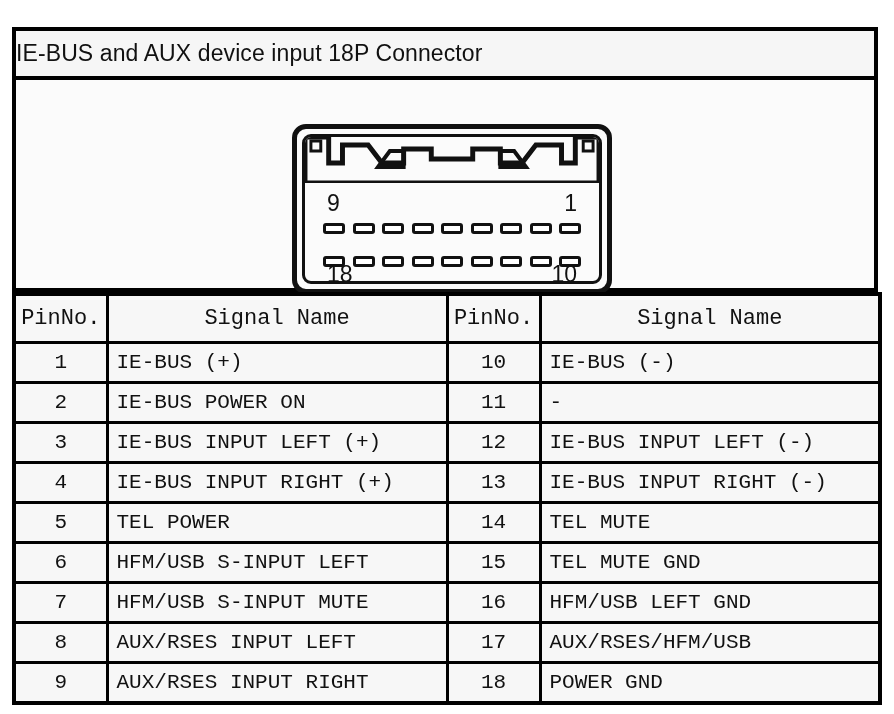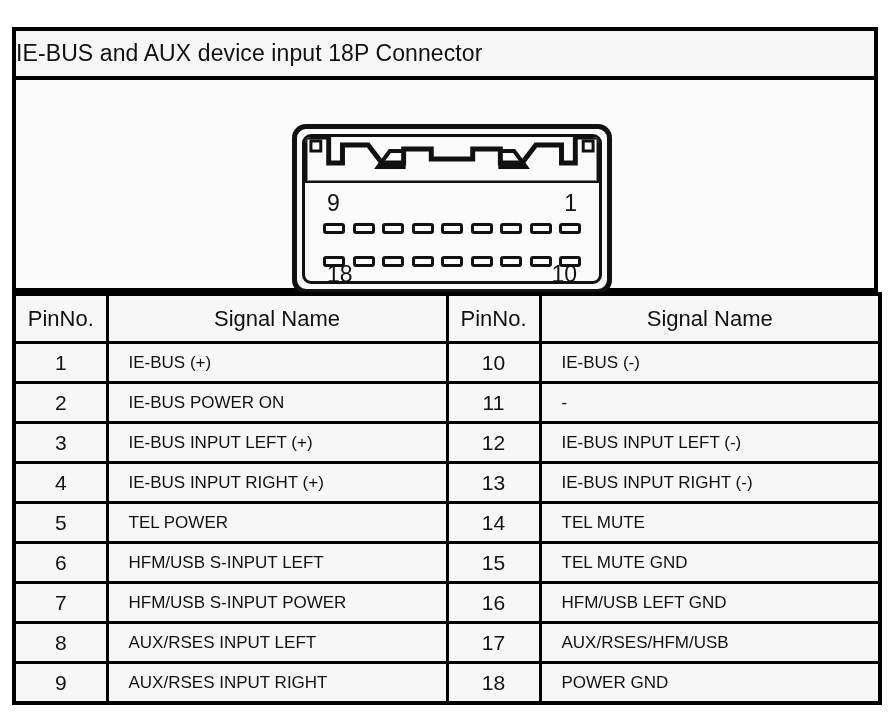--- a/index.html
+++ b/index.html
@@ -127,20 +127,21 @@
 
   
   .pin-table {
     position: absolute;
     left: 0;
     top: 265px;
     width: 866px;
     border-collapse: collapse;
     table-layout: fixed;
     background: #14b8a6;
+    font-family: Liberation Mono, monospace;
   }
   .pin-table col.c-pin  { width: 93px; }
   .pin-table col.c-sig  { width: 340px; }
   .pin-table col.c-pin2 { width: 93px; }
   .pin-table col.c-sig2 { width: 340px; }
 
   .pin-table th,
   .pin-table td {
     border: 3px solid #000;
     background: #f7f7f7;
@@ -152,23 +153,23 @@
     font-size: 22px;
     font-weight: normal;
     text-align: center;
     height: 45px;
   }
   .pin-table td.num {
     font-size: 21px;
     text-align: center;
   }
   .pin-table td.sig {
-    font-size: 17px;
+    font-size: 21px;
     text-align: left;
-    padding-left: 20px;
+    padding-left: 8px;
     white-space: nowrap;
   }
   
   .pin-table { border: 4px solid #000; }
 </style>
 </head>
 <body>
 
 <div id="sheet">
 
@@ -269,21 +270,21 @@
         <td class="sig">TEL MUTE</td>
       </tr>
       <tr>
         <td class="num">6</td>
         <td class="sig">HFM/USB S-INPUT LEFT</td>
         <td class="num">15</td>
         <td class="sig">TEL MUTE GND</td>
       </tr>
       <tr>
         <td class="num">7</td>
-        <td class="sig">HFM/USB S-INPUT POWER</td>
+        <td class="sig">HFM/USB S-INPUT MUTE</td>
         <td class="num">16</td>
         <td class="sig">HFM/USB LEFT GND</td>
       </tr>
       <tr>
         <td class="num">8</td>
         <td class="sig">AUX/RSES INPUT LEFT</td>
         <td class="num">17</td>
         <td class="sig">AUX/RSES/HFM/USB</td>
       </tr>
       <tr>

